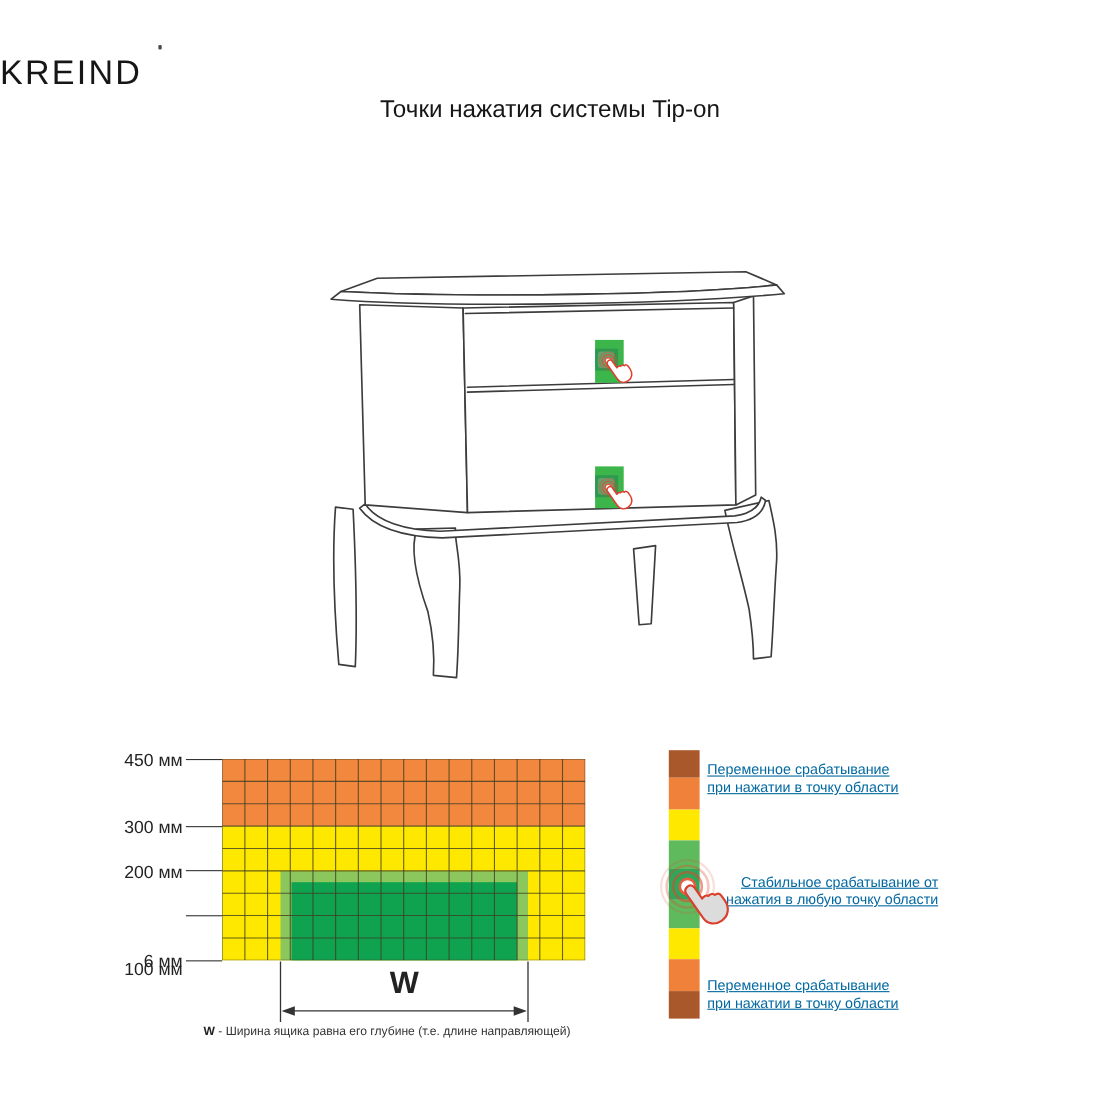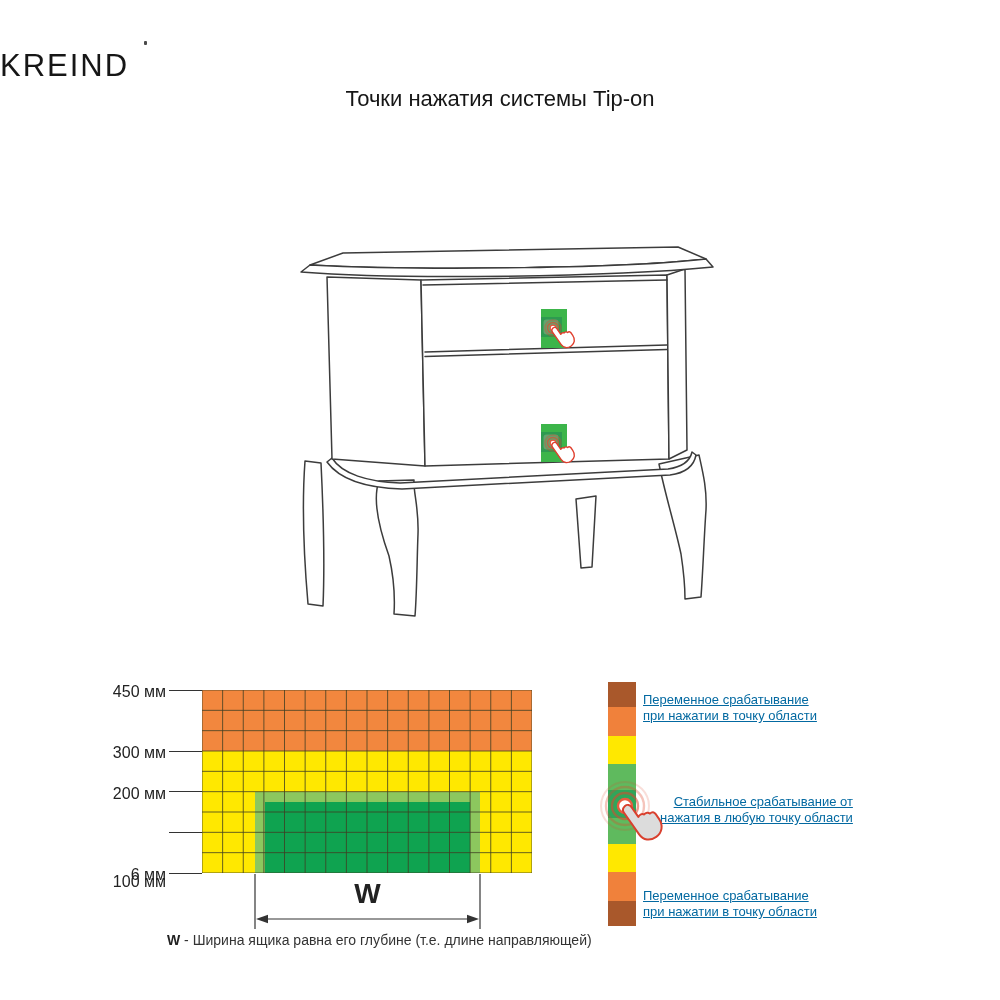--- a/index.html
+++ b/index.html
@@ -7,21 +7,21 @@
          font-family:"Liberation Sans", sans-serif;color:#1b1b1b;}
   .abs{position:absolute;}
   .title{left:0;right:0;top:48px;font-size:31px;letter-spacing:2px;color:#161616;}
   .subtitle{left:0;right:0;top:86px;text-align:center;font-size:22px;color:#161616;}
   .intro{left:262px;top:132px;font-size:21px;line-height:30px;white-space:pre-line;color:#1b1b1b;}
   .stray{left:144px;top:41px;width:3px;height:4px;background:#4a4a4a;border-radius:1px;}
   .tick-label{position:absolute;width:68px;text-align:right;font-size:16px;color:#222;}
   .tick-line{position:absolute;height:1px;background:#333;}
   .zone{position:absolute;}
   .w-label{left:345px;top:878px;width:45px;text-align:center;font-size:28px;font-weight:bold;color:#222;}
-  .caption{left:167px;top:932px;font-size:14px;color:#333;}
+  .caption{left:185px;top:932px;font-size:11px;color:#333;}
   .caption b{color:#222;}
   .legend-bar{left:608px;top:682px;width:28px;}
   .legend-seg{width:28px;}
   .legend-entry{position:absolute;font-size:13px;line-height:16px;color:#0369a1;white-space:pre-line;text-decoration:underline;}
   .le-0{left:643px;top:692px;}
   .le-1{left:660px;top:794px;text-align:right;}
   .le-2{left:643px;top:888px;}
   svg{display:block;}
 </style>
 </head>

